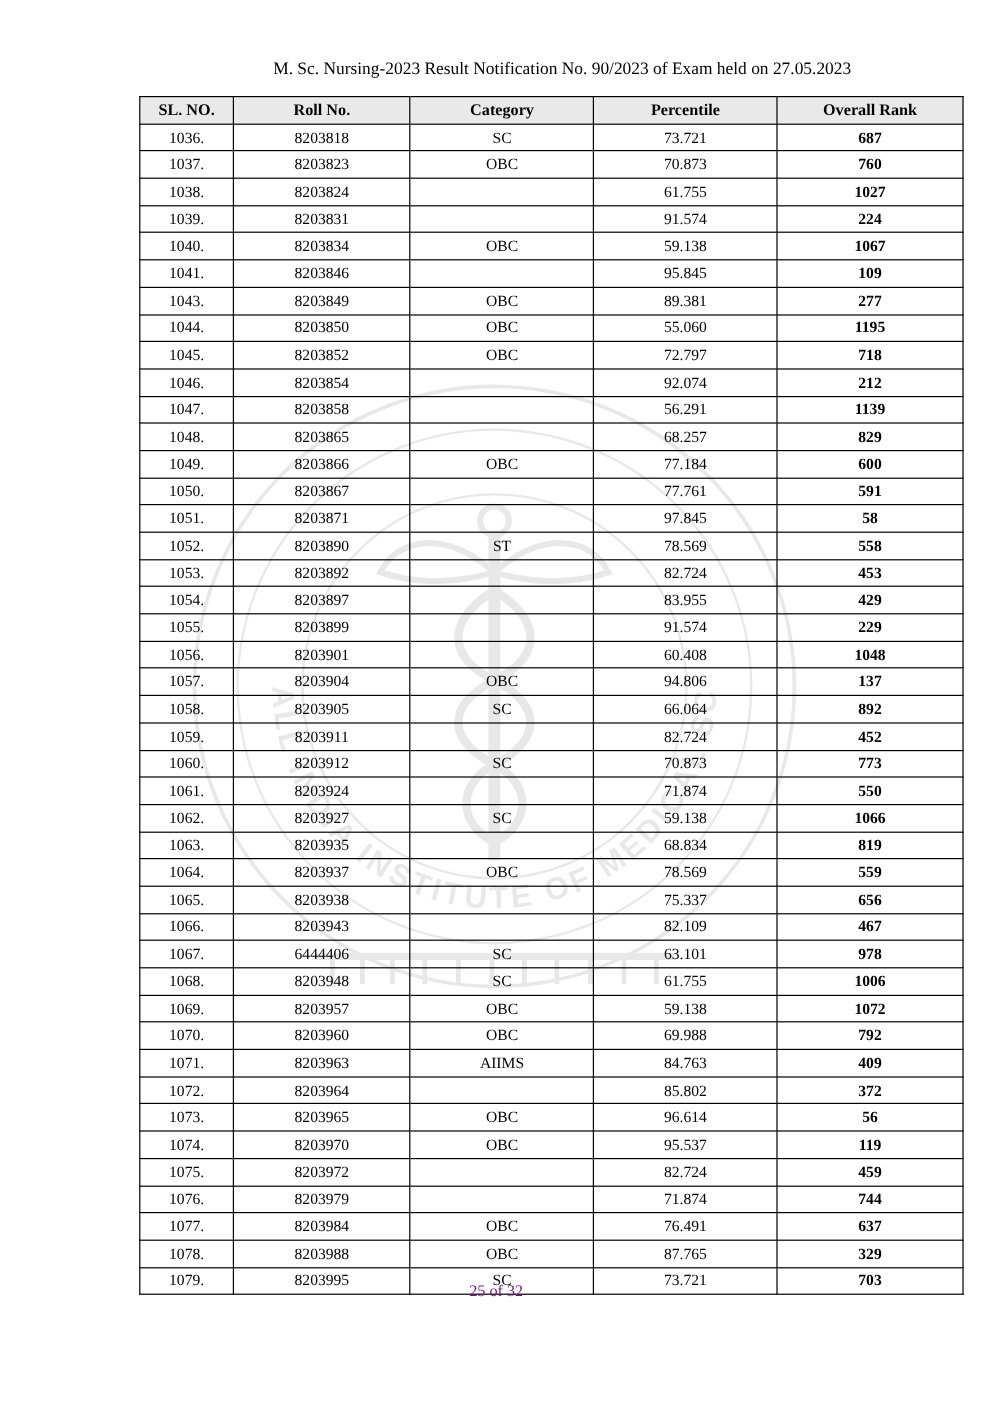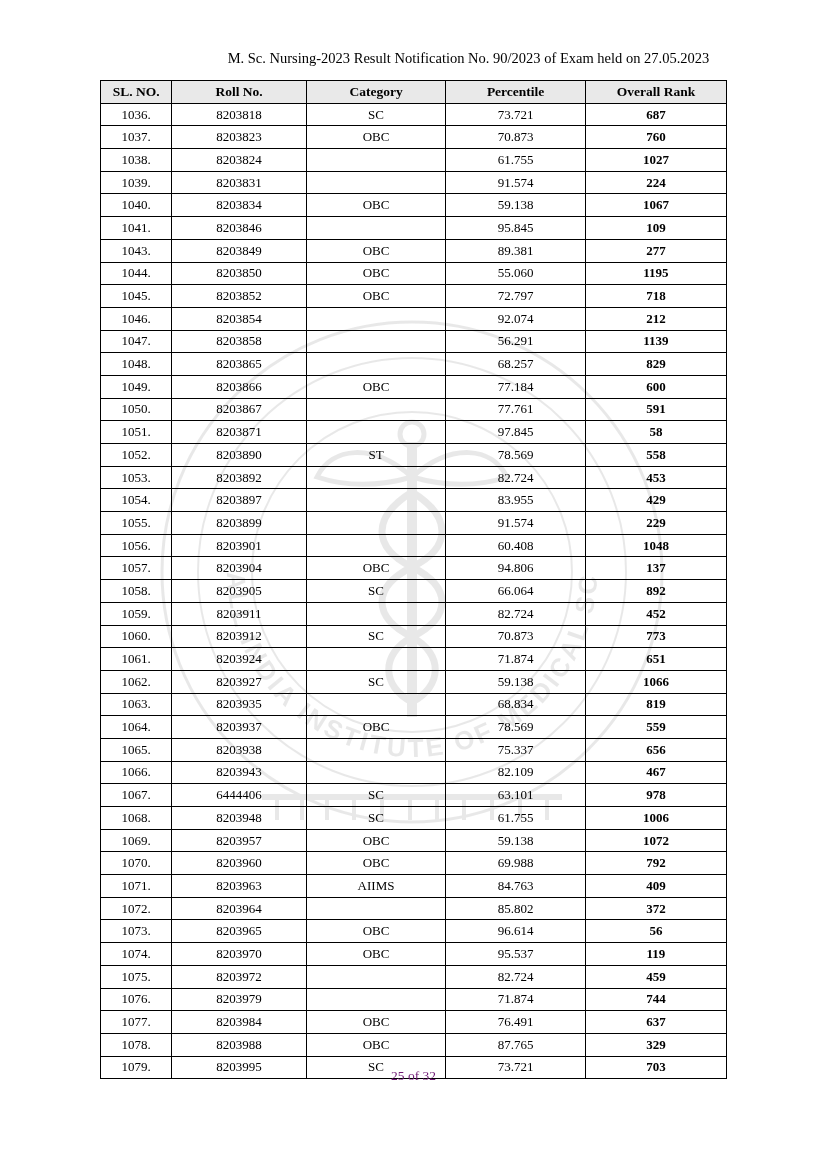--- a/index.html
+++ b/index.html
@@ -22,22 +22,22 @@
   .watermark {
     position:absolute;
     left:132px; top:292px;
     width:560px; height:560px;
     opacity:0.22;
     z-index:0;
     pointer-events:none;
   }
   .results-table {
     position:absolute;
-    left:100px; top:80px;
-    width:627px;
+    left:116px; top:80px;
+    width:687px;
     border-collapse:collapse;
     z-index:1;
     background:transparent;
     border-radius:12px;
   }
   .results-table th, .results-table td {
     border:1px solid #000;
     height:21.7px;
     padding:0 2px;
     text-align:center;
@@ -285,21 +285,21 @@
         <td class="col-roll">8203912</td>
         <td class="col-category">SC</td>
         <td class="col-percentile">70.873</td>
         <td class="col-rank">773</td>
       </tr>
       <tr>
         <td class="col-sl">1061.</td>
         <td class="col-roll">8203924</td>
         <td class="col-category"></td>
         <td class="col-percentile">71.874</td>
-        <td class="col-rank">651</td>
+        <td class="col-rank">550</td>
       </tr>
       <tr>
         <td class="col-sl">1062.</td>
         <td class="col-roll">8203927</td>
         <td class="col-category">SC</td>
         <td class="col-percentile">59.138</td>
         <td class="col-rank">1066</td>
       </tr>
       <tr>
         <td class="col-sl">1063.</td>

